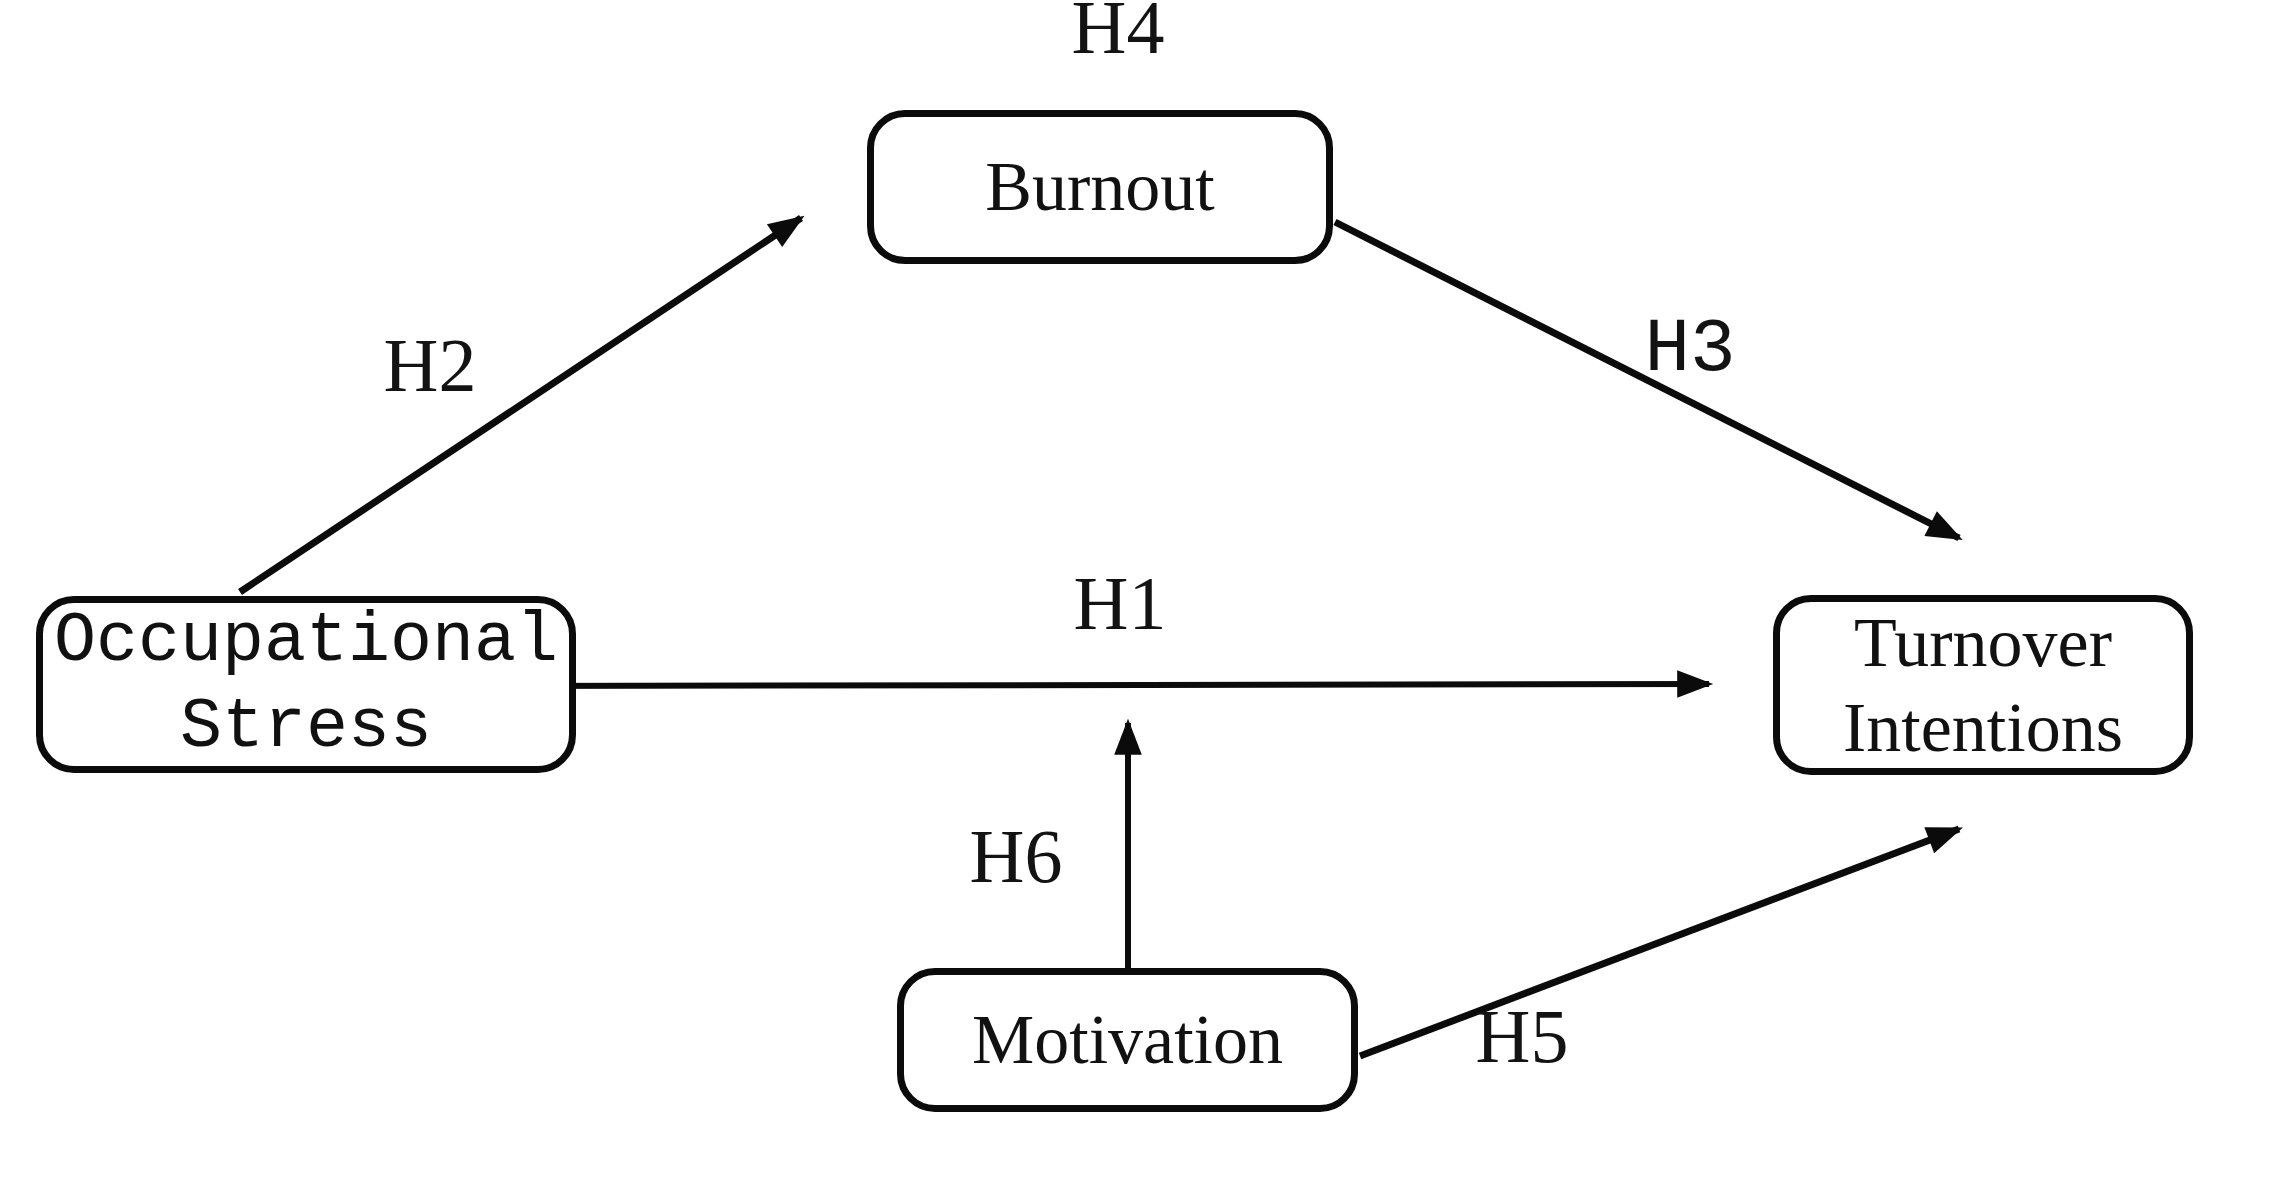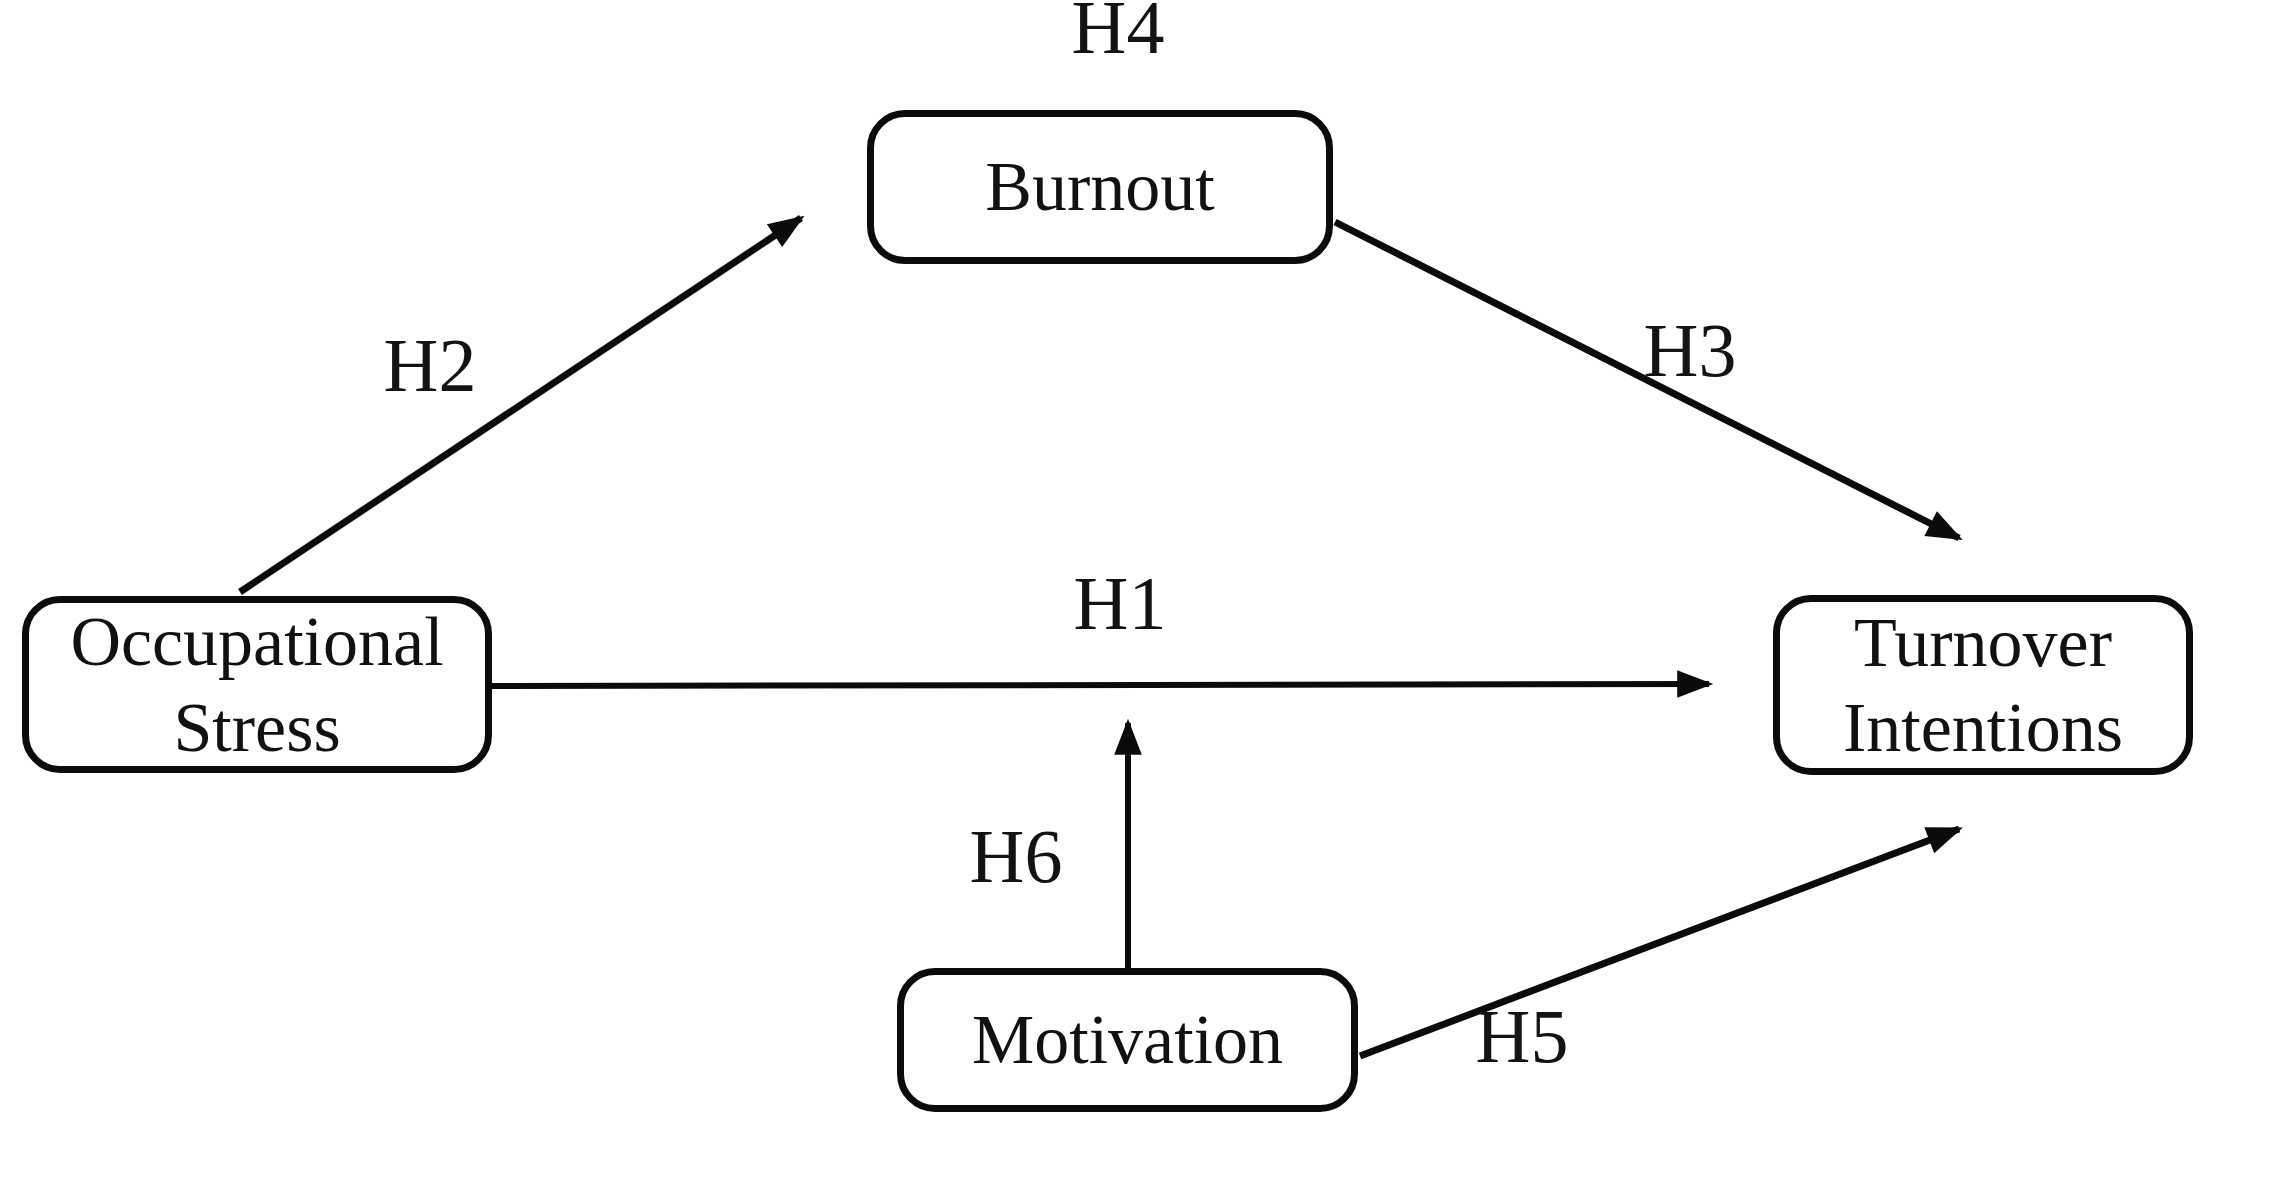--- a/index.html
+++ b/index.html
@@ -30,39 +30,39 @@
     border: 7px solid #0b0b0b;
     border-radius: 38px;
     display: flex;
     align-items: center;
     justify-content: center;
     text-align: center;
     font-size: 70px;
     line-height: 1.22;
     color: #111111;
   }
-  #node-occupational-stress { left: 22px;   top: 596px; width: 470px; height: 177px; }
+  #node-occupational-stress { left: 36px;   top: 596px; width: 540px; height: 177px; font-family: Liberation Mono, monospace; }
   #node-burnout             { left: 867px;  top: 110px; width: 466px; height: 154px; }
   #node-turnover-intentions { left: 1773px; top: 595px; width: 420px; height: 180px; }
   #node-motivation          { left: 897px;  top: 968px; width: 461px; height: 144px; }
   .node .node-label {
     display: block;
     padding: 0 28px;
   }
   .hyp-label {
     position: absolute;
     transform: translate(-50%, -50%);
     font-size: 76px;
     line-height: 1;
     color: #131313;
     white-space: nowrap;
   }
   #label-h4 { left: 1118px; top: 27px;   }
   #label-h2 { left: 430px;  top: 365px;  }
-  #label-h3 { left: 1690px; top: 350px;  }
+  #label-h3 { left: 1690px; top: 350px; font-family: Liberation Mono, monospace;  }
   #label-h1 { left: 1120px; top: 603px;  }
   #label-h6 { left: 1016px; top: 856px;  }
   #label-h5 { left: 1522px; top: 1036px; }
 </style>
 </head>
 <body>
 
 <div id="canvas">
 
   <svg id="edge-layer" viewBox="0 0 2278 1181" xmlns="http://www.w3.org/2000/svg" aria-hidden="true">

